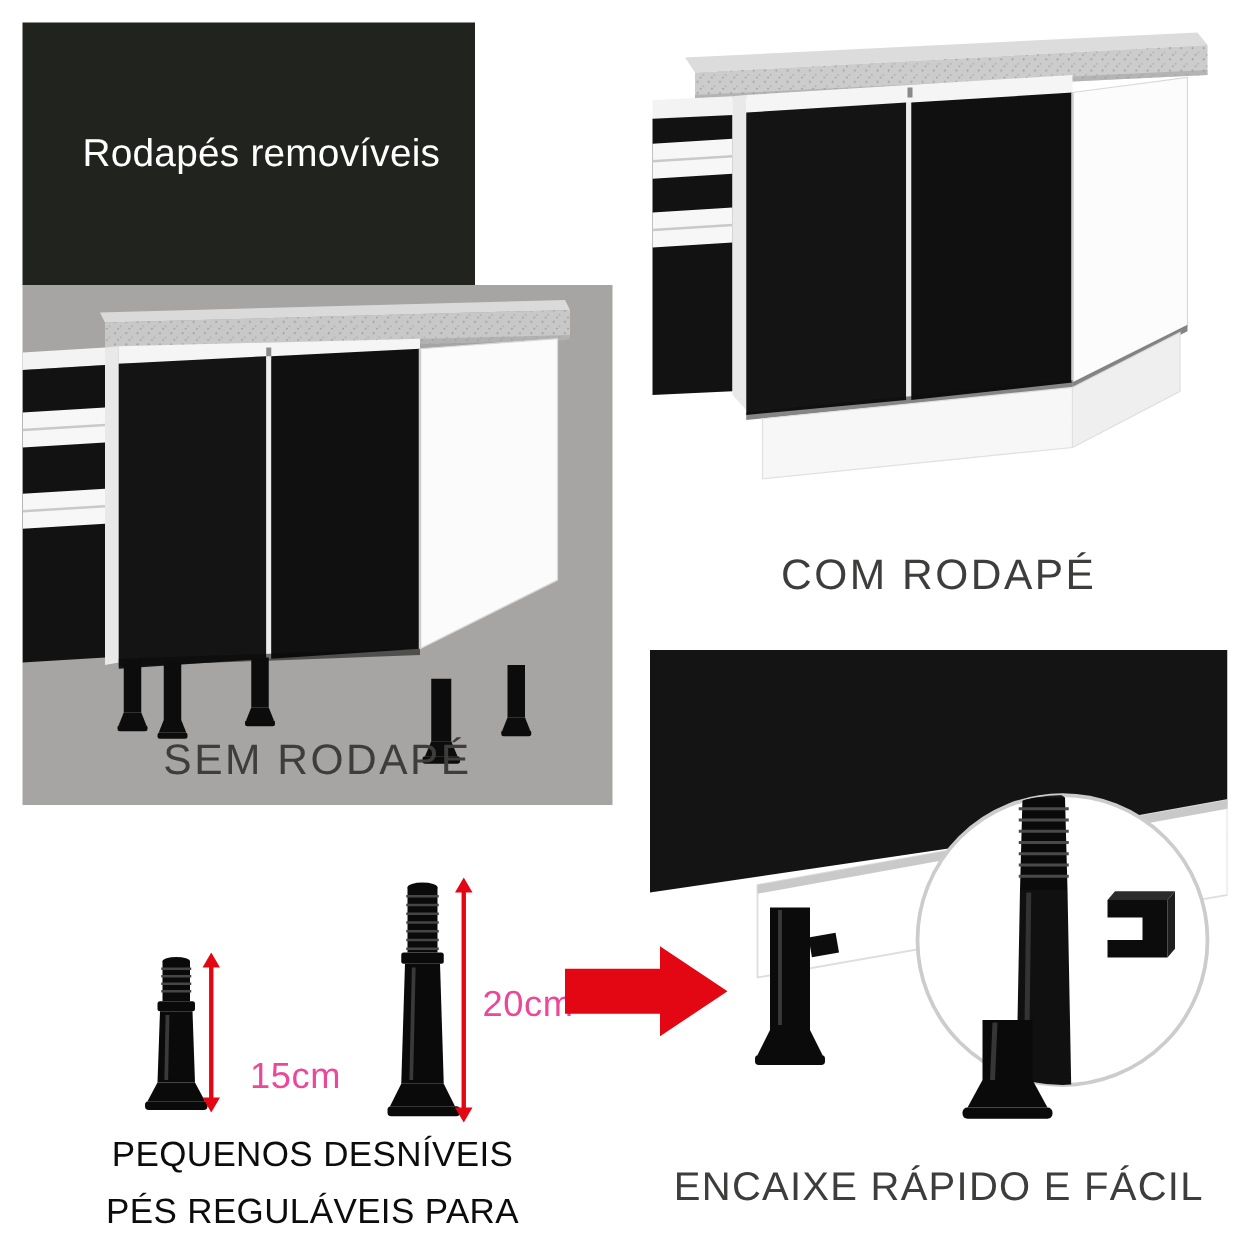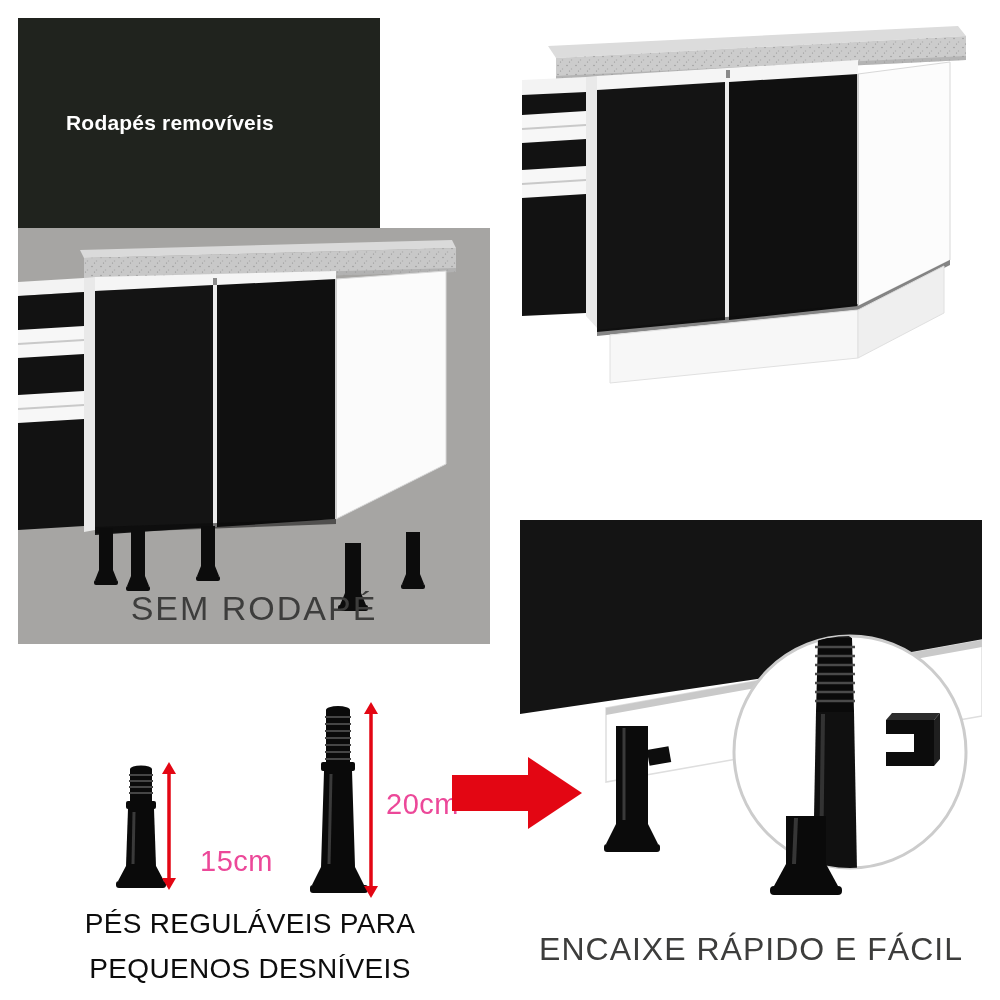--- a/index.html
+++ b/index.html
@@ -4,21 +4,21 @@
 <style>
   * { margin:0; padding:0; box-sizing:border-box; }
   html,body { background:#ffffff; font-family:"Liberation Sans", sans-serif; }
   .stage { position:relative; width:1000px; height:1000px; background:#ffffff; overflow:hidden; }
 
   .header-banner {
     position:absolute; left:18px; top:18px; width:362px; height:210px;
     background:var(--header-bg,#20231e); color:#ffffff;
     display:flex; flex-direction:column; justify-content:center; padding-left:48px;
   }
-  .header-banner .line { font-size:21px; font-weight:700; line-height:1.4; letter-spacing:.2px; }
+  .header-banner .line { font-size:31px; font-weight:400; line-height:1.4; letter-spacing:.2px; }
 
   .panel { position:absolute; }
   .panel-sem { left:18px; top:228px; width:472px; height:416px; background:var(--panel-gray,#a6a5a3); }
   .panel-com { left:520px; top:18px; width:462px; height:472px; background:#ffffff; }
   .panel-enc { left:520px; top:520px; width:462px; height:462px; background:#ffffff; }
 
   .panel svg.illus { position:absolute; left:0; top:0; display:block; }
 
   .caption {
     position:absolute; left:0; right:0; text-align:center;
@@ -150,20 +150,21 @@
         <polygon points="338,56 430,44 430,242 338,288" fill="#fcfcfc" stroke="#d8d8d8" stroke-width="1"></polygon>
         <line x1="338" y1="56" x2="338" y2="288" stroke="#cfcfcf" stroke-width="2"></line>
       </g>
       <g>
         <polygon points="77,312 338,286 338,292 77,318" fill="#0b0b0b" opacity="0.5"></polygon>
         <polygon points="338,288 430,242 430,247 338,293" fill="#0b0b0b" opacity="0.5"></polygon>
         <polygon points="90,317 338,292 338,340 90,365" fill="#f7f7f7" stroke="#e0e0e0" stroke-width="1"></polygon>
         <polygon points="338,292 424,248 424,295 338,340" fill="#efefef" stroke="#e0e0e0" stroke-width="1"></polygon>
       </g>
     </svg>
+    <div class="caption caption-com">COM RODAPÉ</div>
   </div>
 
   <div class="panel panel-enc">
     <svg class="illus" width="462" height="400" viewBox="0 0 462 400">
       <defs>
         <clipPath id="lensClip">
             <circle cx="330" cy="232" r="116"></circle>
           </clipPath>
       </defs>
       <polygon points="0,0 462,0 462,126 0,194" fill="#141414"></polygon>
@@ -266,17 +267,17 @@
     <polygon class="red-fill" points="11,0 4,12 18,12"></polygon>
     <polygon class="red-fill" points="11,196 4,184 18,184"></polygon>
   </svg>
   <div class="measure-label" style="left:386px; top:788px;">20cm</div>
 
   <svg class="arrow-svg" width="132" height="90" viewBox="0 0 132 90">
     <polygon class="red-fill" points="0,27 76,27 76,9 130,45 76,81 76,63 0,63"></polygon>
   </svg>
 
   <div class="feet-caption">
+    <div>PEQUENOS DESNÍVEIS</div>
     <div>PÉS REGULÁVEIS PARA</div>
-    <div>PEQUENOS DESNÍVEIS</div>
   </div>
 
 </div>
 
 </body></html>

